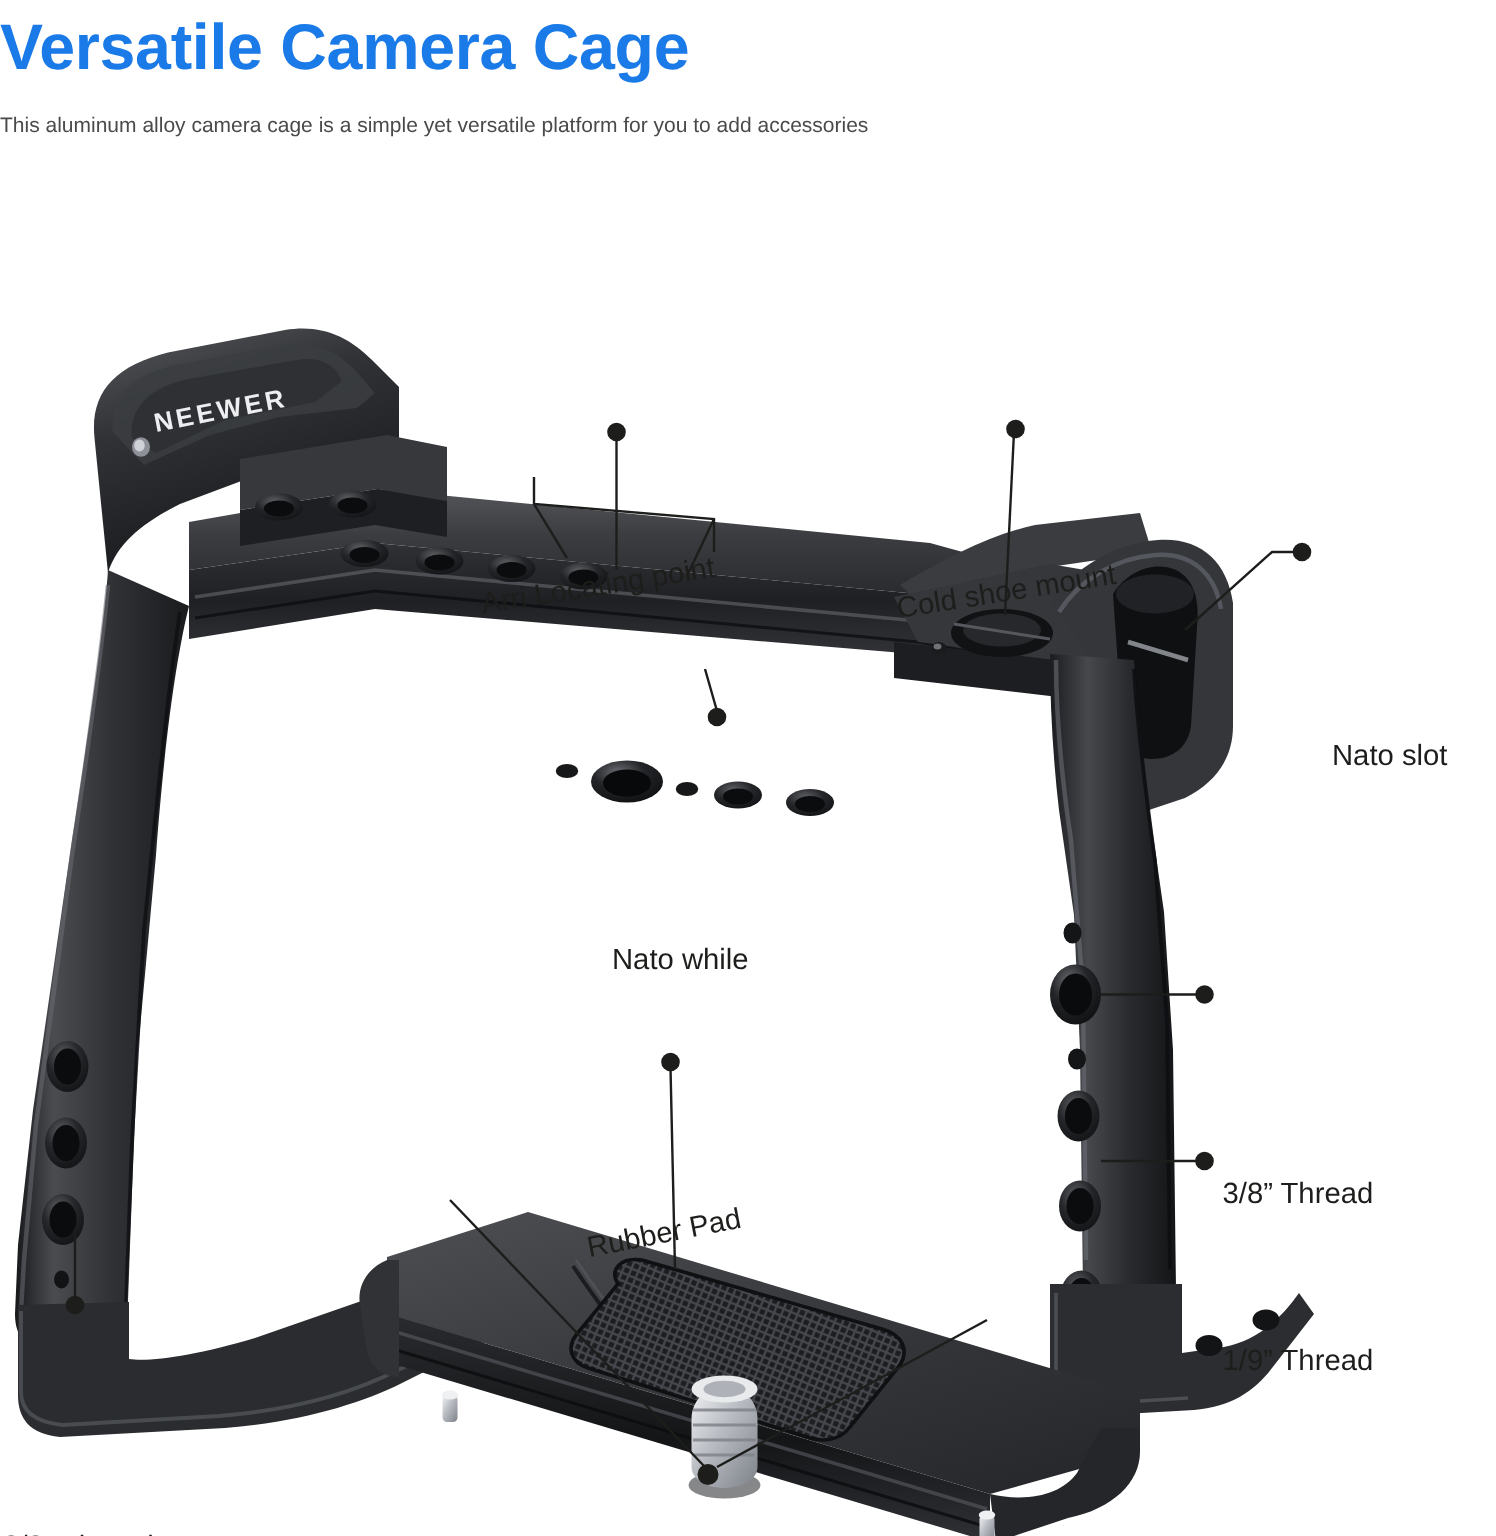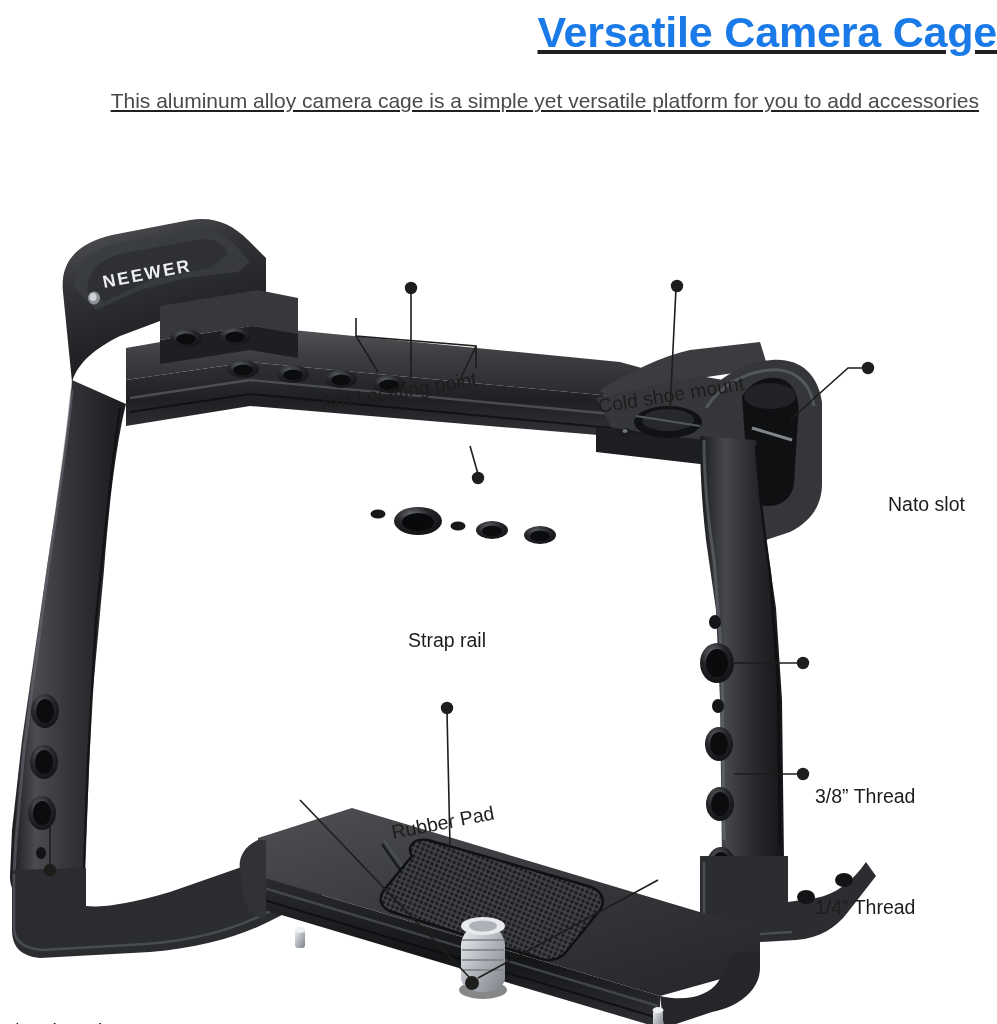--- a/index.html
+++ b/index.html
@@ -21,37 +21,36 @@
     height: 1024px;
     background: #ffffff;
   }
 
   
   .header {
     position: absolute;
     top: 0;
     left: 0;
     width: 997px;
-    text-align: right;
-    text-decoration: underline;
+    text-align: left;
   }
   .page-title {
     margin: 0;
     padding-top: 4px;
     font-size: 43px;
     line-height: 56px;
     font-weight: 700;
     letter-spacing: -0.2px;
     color: #1a7ae8;
     font-family: "Liberation Sans", sans-serif;
   }
   .subtitle {
-    margin: 18px;
+    margin: 0;
     padding-top: 10px;
-    font-size: 21px;
+    font-size: 14px;
     line-height: 26px;
     color: #4a4a4a;
     font-weight: 400;
   }
   .subtitle-line {
     display: block;
     white-space: nowrap;
   }
 
   
@@ -400,25 +399,25 @@
         </g>
       </g>
     </svg>
 
     <span class="callout rot-up-9 c-arri">Arri Locating point</span>
 
     <span class="callout rot-up-9 c-coldshoe">Cold shoe mount</span>
 
     <span class="callout c-strap">Nato slot</span>
 
-    <span class="callout c-nato">Strap rail</span>
+    <span class="callout c-nato">Nato while</span>
 
     <span class="callout c-thread38r">3/8” Thread</span>
 
-    <span class="callout c-thread14r">1/4” Thread</span>
+    <span class="callout c-thread14r">1/9” Thread</span>
 
     <span class="callout rot-up-11 c-rubber">Rubber Pad</span>
 
     <span class="callout c-thread38l">3/8” Thread</span>
 
   </div>
 
 </div>
 
 </body></html>

